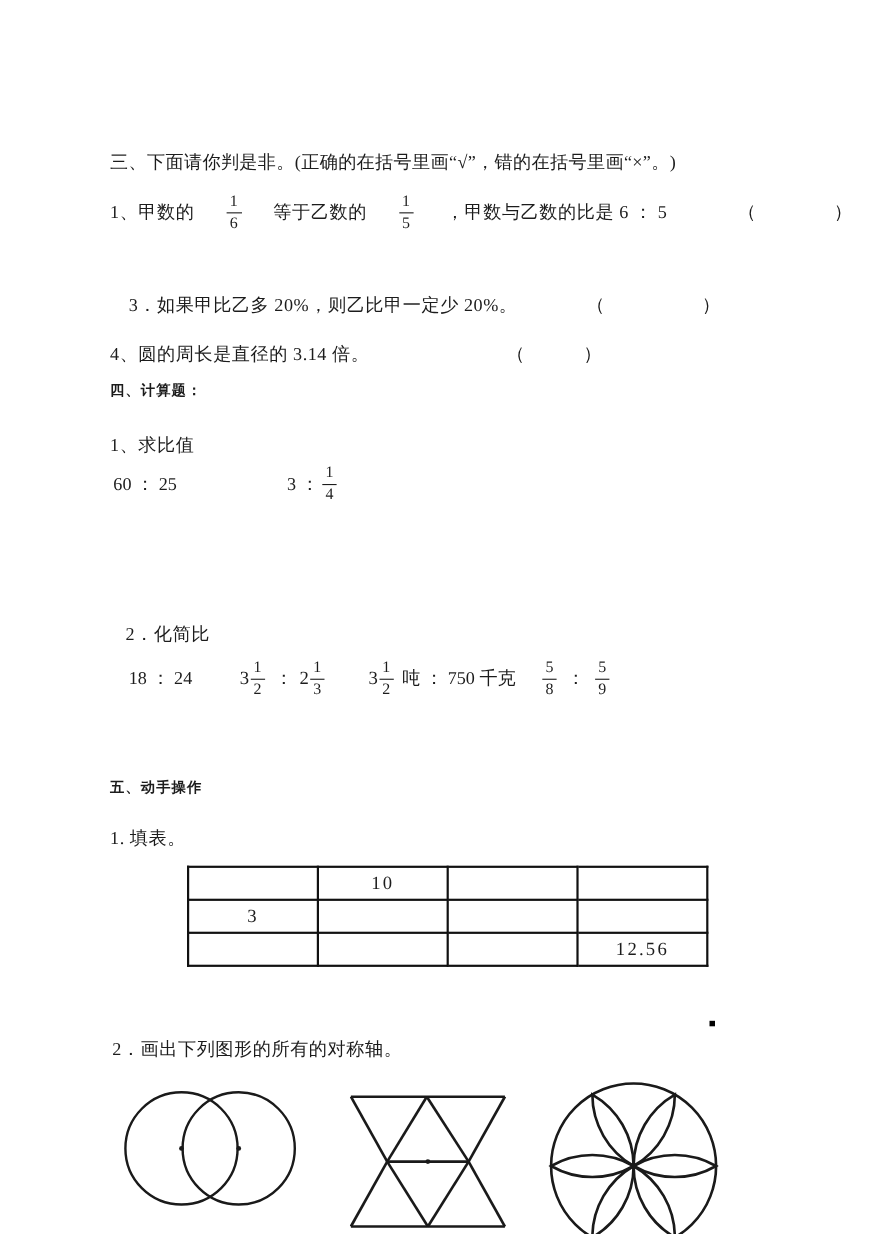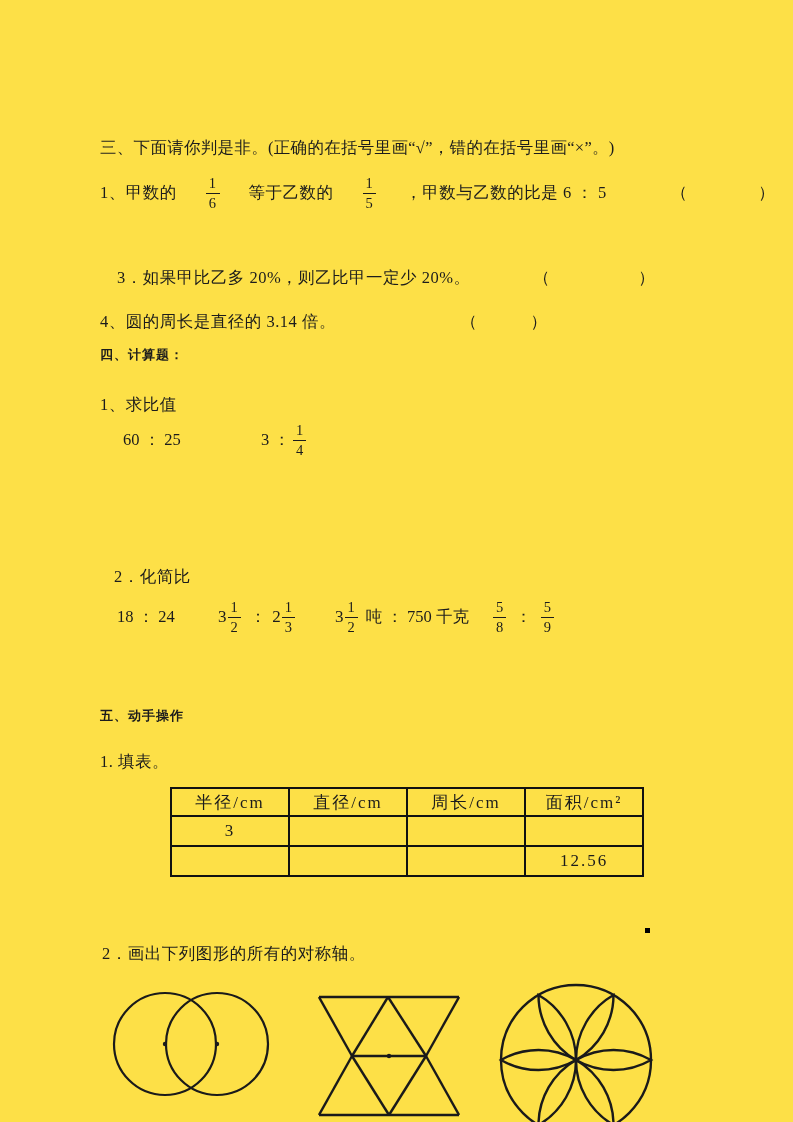--- a/index.html
+++ b/index.html
@@ -1,20 +1,20 @@
 <!DOCTYPE html>
 <html><head>
 <meta charset="utf-8">
 <style>
   html,body{margin:0;padding:0;background:#e8e8e8;}
   .page{
     position:relative;
     width:793px;height:1122px;
     margin:0 auto;
-    background:#fde047;
+    background:#ffffff;
     overflow:hidden;
     font-family:"Liberation Serif","DejaVu Serif",serif;
     color:#1c1c1c;
     font-size:16.5px;
   }
   .abs{position:absolute;white-space:nowrap;}
   .sec-heading-bold{font-weight:bold;font-size:13px;letter-spacing:1px;}
   .sec-heading{font-size:16.5px;letter-spacing:0.3px;}
   .qline{letter-spacing:0.5px;}
   .flexline{display:flex;align-items:center;height:48px;}
@@ -73,21 +73,21 @@
 
   <div class="abs qline" style="left:100px;top:311px;">
     <span>4、圆的周长是直径的 3.14 倍。</span>
     <span class="paren" style="margin-left:120px;">（　　　）</span>
   </div>
 
   <div class="abs sec-heading-bold" style="left:100px;top:346px;">四、计算题：</div>
 
   <div class="abs qline" style="left:100px;top:394px;">1、求比值</div>
 
-  <div class="abs flexline" style="left:103px;top:416px;margin-left:20px;">60 ： 25</div>
+  <div class="abs flexline" style="left:103px;top:416px;">60 ： 25</div>
   <div class="abs flexline" style="left:261px;top:416px;">
     <span>3 ：</span>
     <span class="frac">
         <span class="num">1</span>
         <span class="den">4</span>
       </span>
   </div>
 
   <div class="abs qline" style="left:114px;top:566px;">2．化简比</div>
 
@@ -133,25 +133,25 @@
         <span class="den">9</span>
       </span>
   </div>
 
   <div class="abs sec-heading-bold" style="left:100px;top:707px;">五、动手操作</div>
 
   <div class="abs qline" style="left:100px;top:751px;">1. 填表。</div>
 
   <table class="fill-table abs" style="left:170px;top:787px;">
     <tbody>
-        <tr>
-      <th>半径/cm</th>
-      <th>直径/cm</th>
-      <th>周长/cm</th>
-      <th>面积/cm²</th>
+    <tr>
+      <td></td>
+      <td>10</td>
+      <td></td>
+      <td></td>
     </tr>
     <tr>
       <td>3</td>
       <td></td>
       <td></td>
       <td></td>
     </tr>
     <tr>
       <td></td>
       <td></td>

